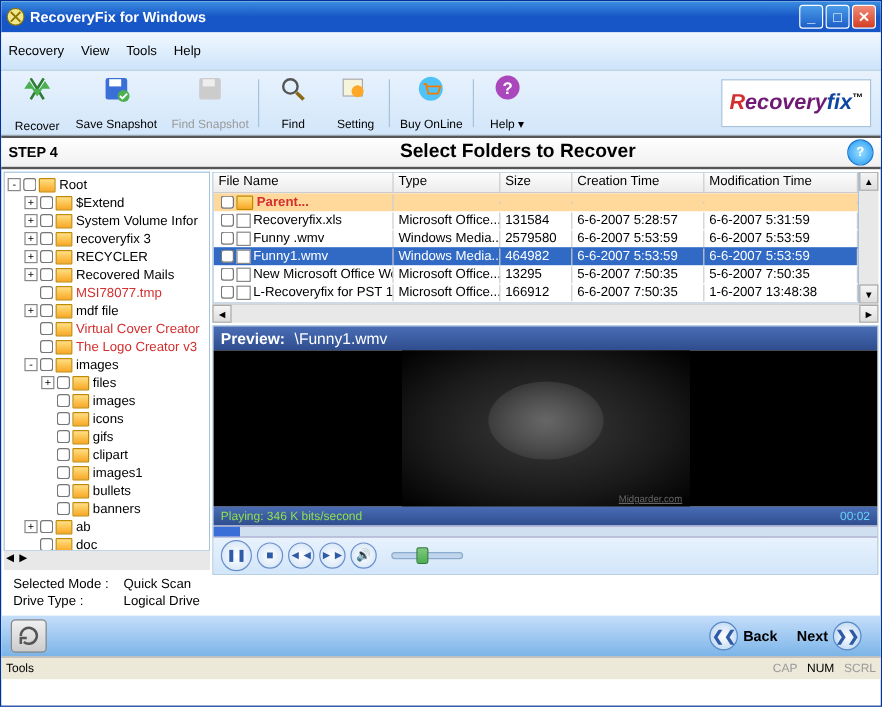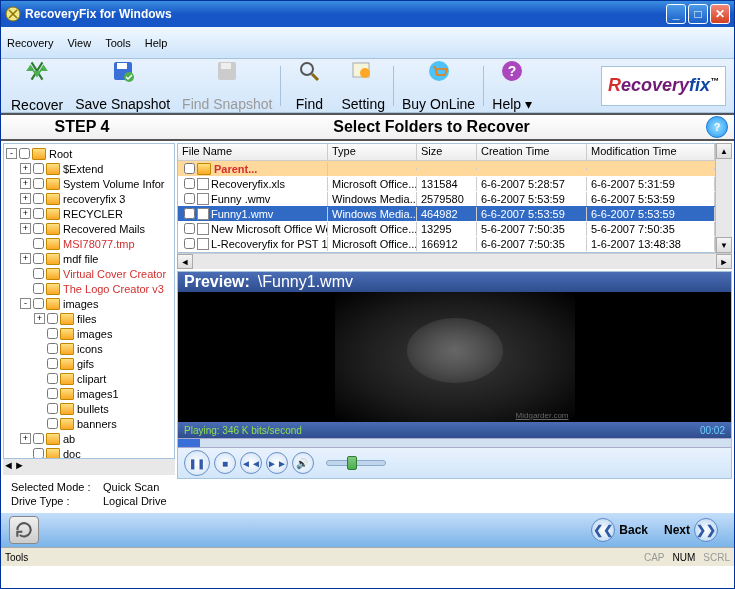--- a/index.html
+++ b/index.html
@@ -11,31 +11,31 @@
 .win-btns { display: flex; gap: 2px; }
 .win-btn { width: 20px; height: 20px; border: 1px solid #fff; border-radius: 3px; display: flex; align-items: center; justify-content: center; color: #fff; font-size: 12px; font-weight: bold; }
 .win-min { background: linear-gradient(#4a9be8, #1c5fc8); }
 .win-max { background: linear-gradient(#4a9be8, #1c5fc8); }
 .win-close { background: linear-gradient(#f28a7a, #d43e22); }
 .menubar { background: linear-gradient(#f1f8ff, #cde4fa); height: 32px; display: flex; align-items: center; padding: 0 6px; gap: 14px; border-bottom: 1px solid #a6c3dd; }
 .menubar span { cursor: default; }
 .toolbar { background: linear-gradient(#e8f2fd, #d2e6fa); height: 54px; display: flex; align-items: center; padding: 0 4px; border-bottom: 1px solid #a6c3dd; }
 .tool-btn { display: flex; flex-direction: column; align-items: center; justify-content: center; padding: 2px 6px; height: 50px; min-width: 52px; cursor: pointer; }
 .tool-btn .ticon { width: 28px; height: 28px; display: flex; align-items: center; justify-content: center; }
-.tool-btn .tlabel { font-size: 14px; margin-top: 13px; }
+.tool-btn .tlabel { font-size: 10px; margin-top: 13px; }
 .tool-btn.disabled { color: #9a9a9a; }
 .tool-sep { width: 1px; height: 40px; background: #a6c3dd; margin: 0 2px; }
 .tool-spacer { flex: 1; }
 .logo-box { border: 1px solid #a6c3dd; background: #fff; padding: 2px 6px; margin-right: 4px; height: 40px; display: flex; align-items: center; }
 .logo-txt { font-size: 18px; font-weight: bold; font-style: italic; }
 .logo-txt .red { color: #d32f2f; }
 .logo-txt .green { color: #701a75; }
 .logo-txt .blue { color: #0d47a1; }
 .step-header { background: linear-gradient(#fff, #f0f0f0); height: 28px; border-top: 2px solid #555; border-bottom: 2px solid #555; display: flex; align-items: center; padding: 0 6px; }
-.step-header .step { font-size: 16px; font-weight: bold; width: 150px; text-align: center; }
+.step-header .step { font-size: 12px; font-weight: bold; width: 150px; }
 .step-header .title { flex: 1; text-align: center; font-size: 16px; font-weight: bold; }
 .help-ico { width: 22px; height: 22px; border-radius: 50%; background: radial-gradient(#9be0ff, #2196f3); display: flex; align-items: center; justify-content: center; color: #fff; font-weight: bold; border: 1px solid #1976d2; }
 .content { display: flex; height: 336px; }
 .tree-panel { width: 172px; border: 1px solid #a6c3dd; margin: 2px; background: #fff; overflow: auto; padding: 2px; }
 .tree-node { display: flex; align-items: center; height: 15px; white-space: nowrap; }
 .tree-exp { width: 11px; height: 11px; border: 1px solid #888; display: inline-flex; align-items: center; justify-content: center; font-size: 9px; line-height: 1; margin-right: 2px; background: #fff; cursor: pointer; }
 .tree-blank { width: 13px; display: inline-block; }
 .tree-cb { width: 11px; height: 11px; margin-right: 2px; }
 .folder-ico { width: 14px; height: 12px; background: linear-gradient(#ffe082, #f9a825); border: 1px solid #c28800; border-radius: 1px; margin-right: 3px; flex-shrink: 0; }
 .tree-label { white-space: nowrap; }
@@ -53,21 +53,21 @@
 .fl-row { display: flex; height: 15px; align-items: center; }
 .fl-row.parent { background: #ffd89c; }
 .fl-row.sel { background: #316ac5; color: #fff; }
 .fl-row .fl-col { display: flex; align-items: center; }
 .fl-cb { width: 11px; height: 11px; margin: 0 2px; flex-shrink: 0; }
 .red-txt { color: #d32f2f; font-weight: bold; }
 .fl-scroll { height: 16px; background: #e8e8e8; border-top: 1px solid #ccc; display: flex; }
 .fl-scroll .scr-btn { width: 16px; height: 15px; background: linear-gradient(#f5f5f5, #ddd); border: 1px solid #aaa; display: flex; align-items: center; justify-content: center; font-size: 9px; }
 .fl-scroll .scr-track { flex: 1; }
 .preview { flex: 1; display: flex; flex-direction: column; margin-top: 2px; border: 1px solid #a6c3dd; }
-.preview-header { background: #3b5998; background: linear-gradient(#4a6db5, #2e4d8e); color: #fff; padding: 1px 6px; height: 20px; display: flex; align-items: center; font-size: 16px; }
+.preview-header { background: #3b5998; background: linear-gradient(#4a6db5, #2e4d8e); color: #fff; padding: 1px 6px; height: 20px; display: flex; align-items: center; font-size: 13px; }
 .preview-header b { margin-right: 8px; }
 .preview-video { flex: 1; background: #000; display: flex; align-items: center; justify-content: center; position: relative; }
 .video-img { width: 240px; height: 130px; background: radial-gradient(ellipse at center, #3a3a3a 0%, #1a1a1a 60%, #000 100%); position: relative; overflow: hidden; }
 .video-img::before { content: ''; position: absolute; top: 20%; left: 30%; width: 40%; height: 50%; background: radial-gradient(#666, transparent); border-radius: 50%; }
 .video-img::after { content: ''; position: absolute; bottom: 2px; right: 4px; color: #888; font-size: 8px; }
 .video-caption { position: absolute; bottom: 2px; right: 6px; color: #666; font-size: 8px; text-decoration: underline; }
 .playback-bar { background: linear-gradient(#4a6db5, #2e4d8e); color: #8fe050; padding: 2px 6px; height: 16px; display: flex; align-items: center; font-size: 10px; }
 .playback-bar .pb-time { margin-left: auto; color: #6bd0ff; }
 .progress-bar { background: #d0e0f0; height: 10px; position: relative; border-top: 1px solid #aac; border-bottom: 1px solid #aac; }
 .progress-fill { background: #3b6fd8; height: 100%; width: 4%; }

